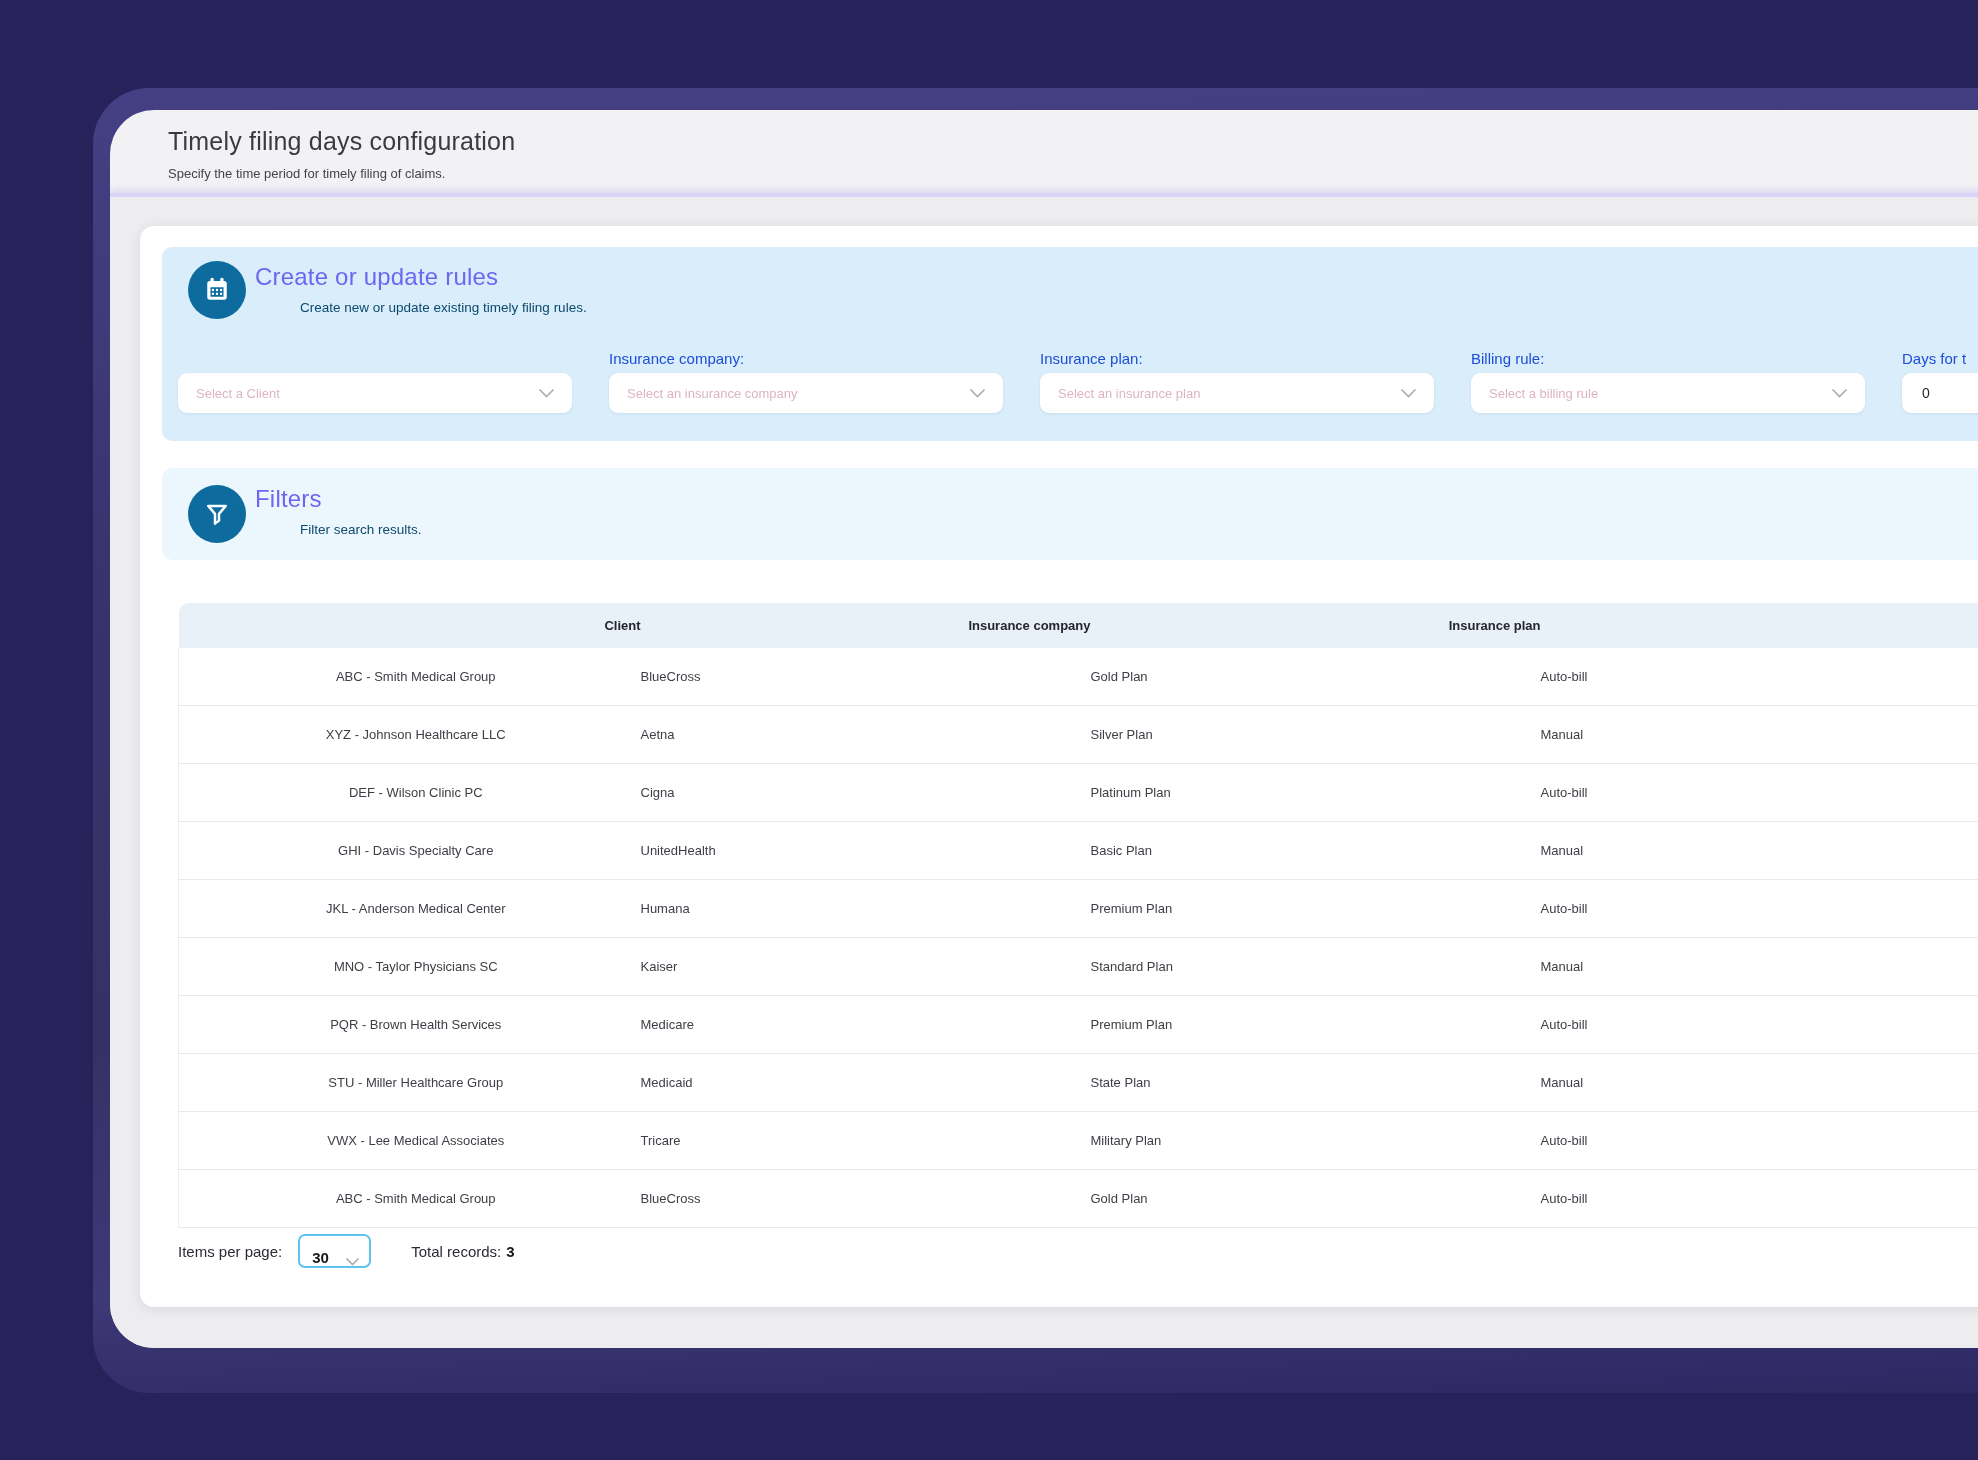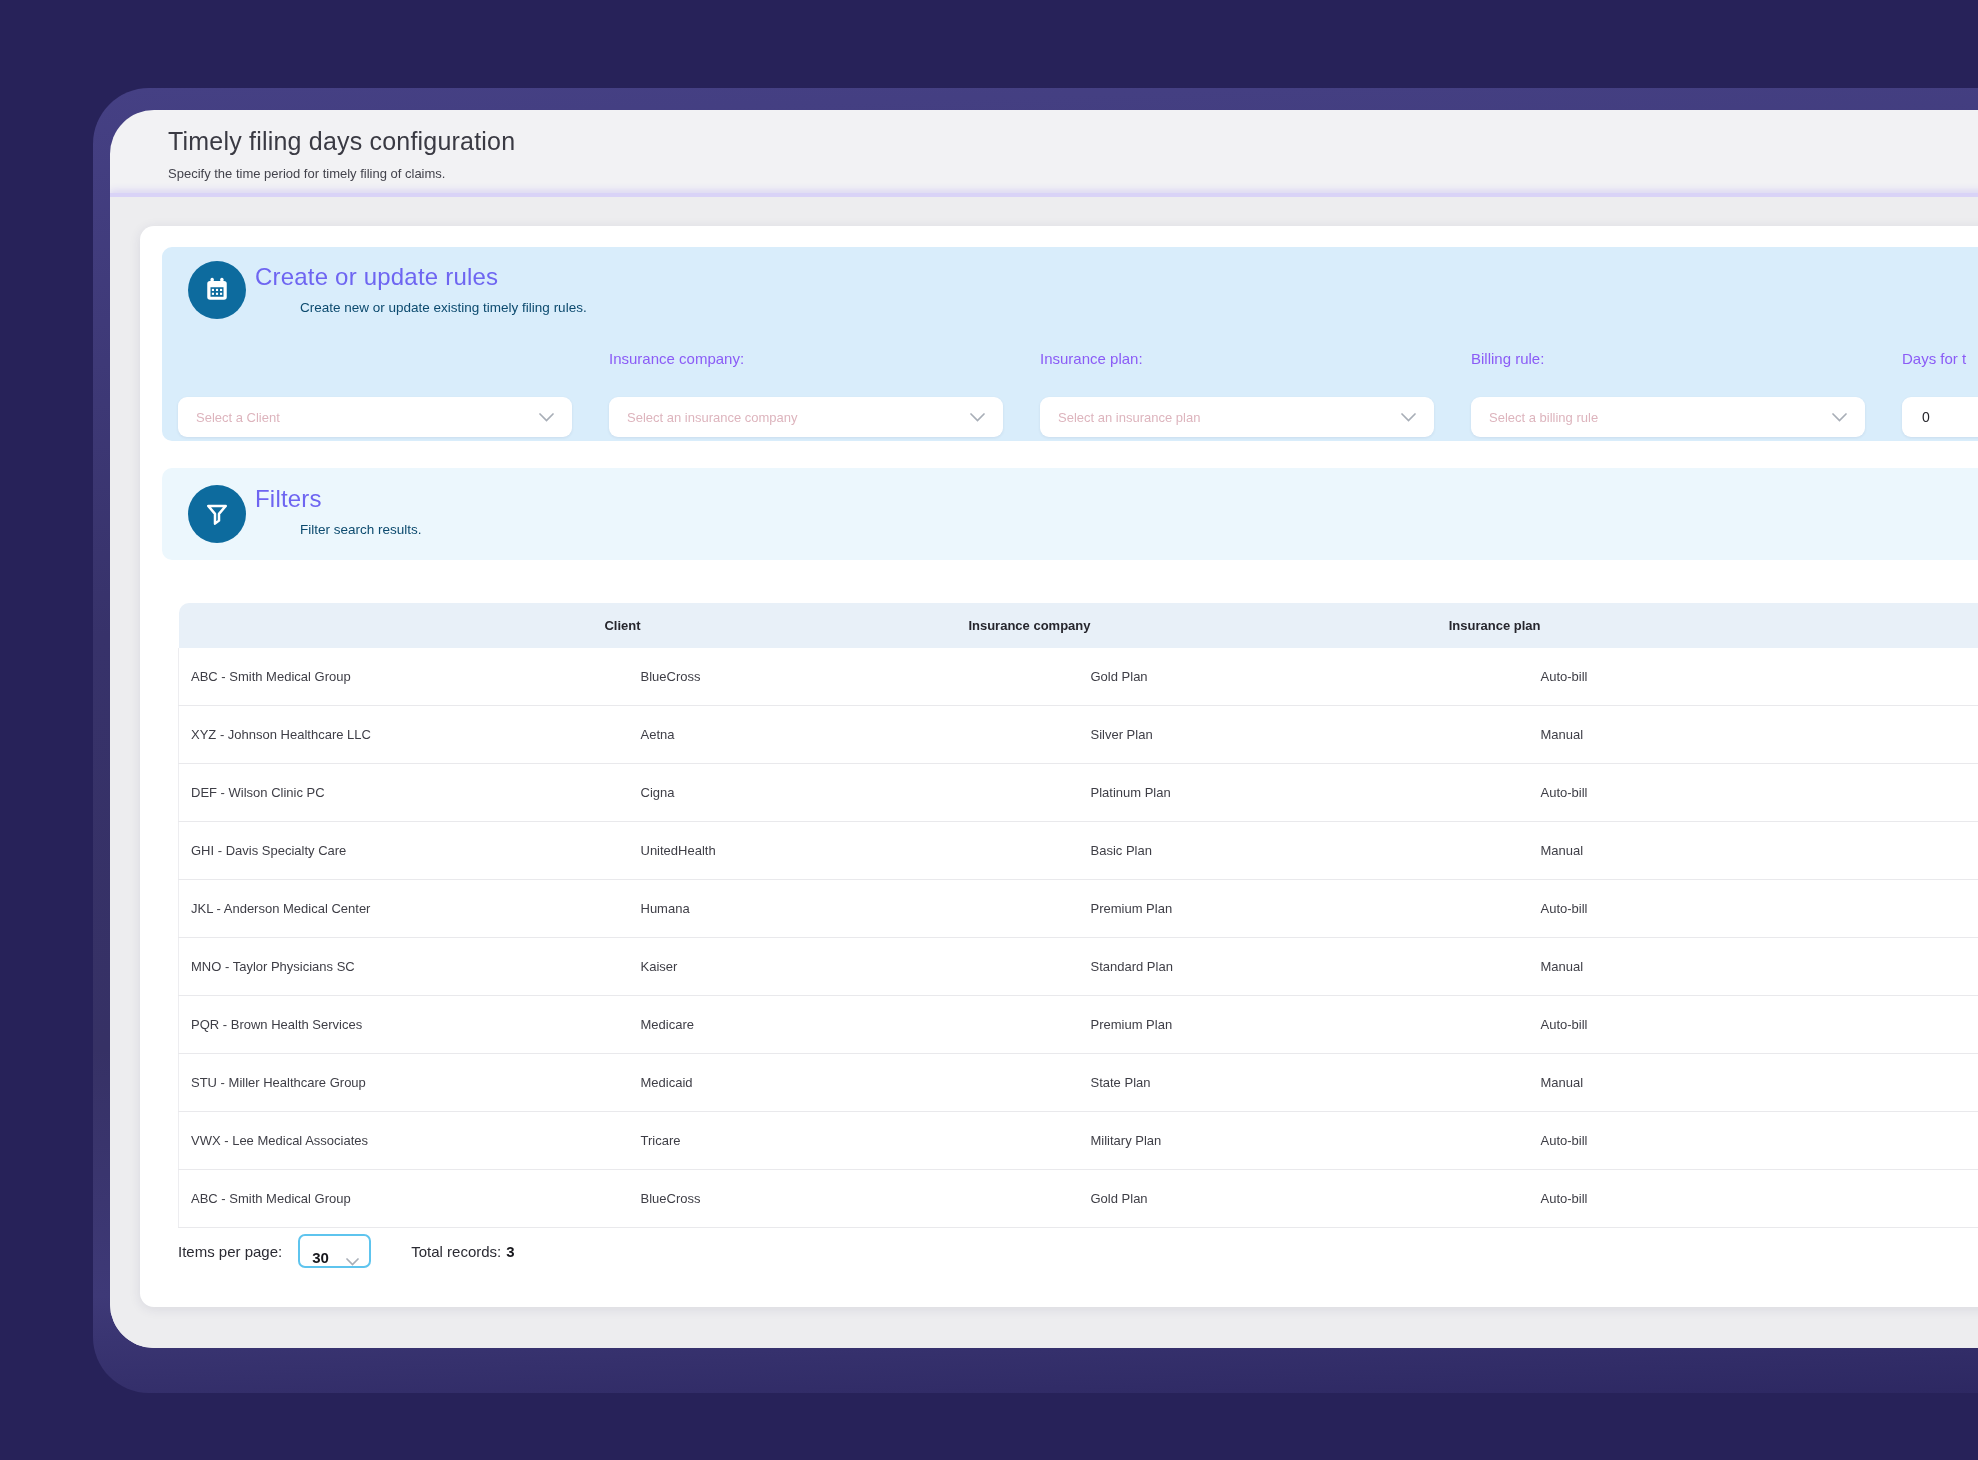--- a/index.html
+++ b/index.html
@@ -43,21 +43,21 @@
   .panel-filters .icon-circle{top:17px;}
   .panel-title{position:absolute;left:93px;font-size:24px;font-weight:500;color:#6e65f1;letter-spacing:.2px;}
   .panel-create .panel-title{top:16px;}
   .panel-filters .panel-title{top:17px;}
   .panel-sub{position:absolute;left:93px;font-size:13.5px;color:#0c4a6e;margin-left:45px;}
   .panel-create .panel-sub{top:53px;}
   .panel-filters .panel-sub{top:54px;}
   
   .form-row{position:absolute;left:16px;top:102px;display:flex;gap:37px;}
   .field{width:394px;flex:none;}
-  .field-label{font-size:15px;color:#8b5cf6;height:20px;line-height:20px;margin-bottom:28px;white-space:nowrap;}
+  .field-label{font-size:15px;color:#1d4ed8;height:20px;line-height:20px;margin-bottom:4px;white-space:nowrap;}
   .select-box{
     height:40px;background:#fff;border-radius:9px;display:flex;align-items:center;
     justify-content:space-between;padding:0 18px;box-sizing:border-box;
     box-shadow:0 1px 3px rgba(20,40,80,.08);cursor:pointer;
   }
   .placeholder{font-size:13px;color:#ddb4bd;}
   .num-input{
     height:40px;background:#fff;border-radius:9px;line-height:40px;
     padding-left:20px;box-sizing:border-box;font-size:14px;color:#25252b;
     box-shadow:0 1px 3px rgba(20,40,80,.08);
@@ -68,21 +68,21 @@
   col.c1{width:462px;}col.c2{width:450px;}col.c3{width:450px;}
   thead th{
     height:45px;background:#e8f0f8;font-size:13px;font-weight:700;color:#26262d;
     text-align:right;padding:0;
   }
   thead th:first-child{border-radius:10px 0 0 0;padding-left:12px;}
   tbody td{
     height:57px;border-bottom:1px solid #e9e9ec;font-size:13px;color:#3e3e46;
     padding:0;background:#fff;
   }
-  tbody td:first-child{padding-left:12px;border-left:1px solid #ededf0;}
+  tbody td:first-child{padding-left:12px;border-left:1px solid #ededf0;text-align:center;}
   
   .pagination{position:absolute;left:38px;top:1001px;display:flex;align-items:center;height:36px;margin-top:6px;}
   .pag-label{font-size:15px;color:#2b2b33;}
   .page-size{
     margin-left:16px;width:73px;height:34px;border:2px solid #5ec4ee;border-radius:7px;
     background:#fff;display:flex;align-items:flex-end;justify-content:space-between;
     padding:0 10px 0 12px;box-sizing:border-box;cursor:pointer;
   }
   .page-size-value{font-size:15px;font-weight:700;color:#17171c;}
   .total-label{margin-left:40px;font-size:15px;color:#2b2b33;}

